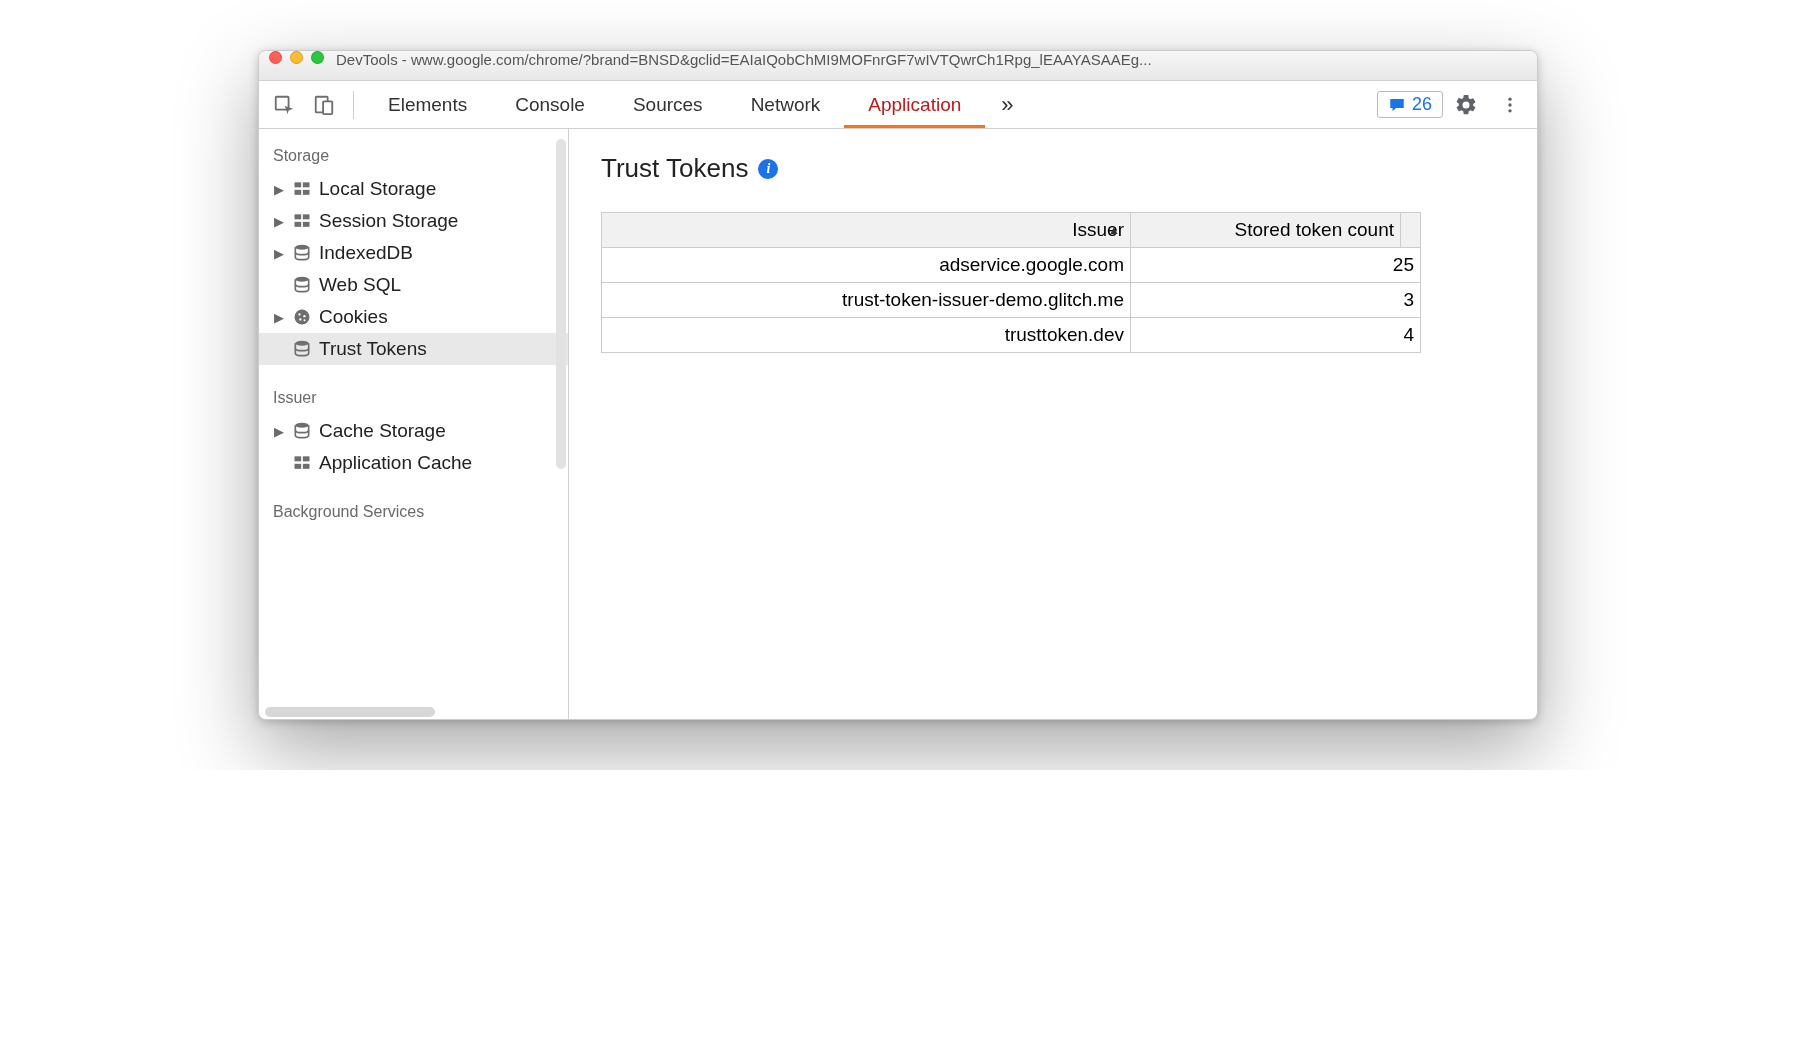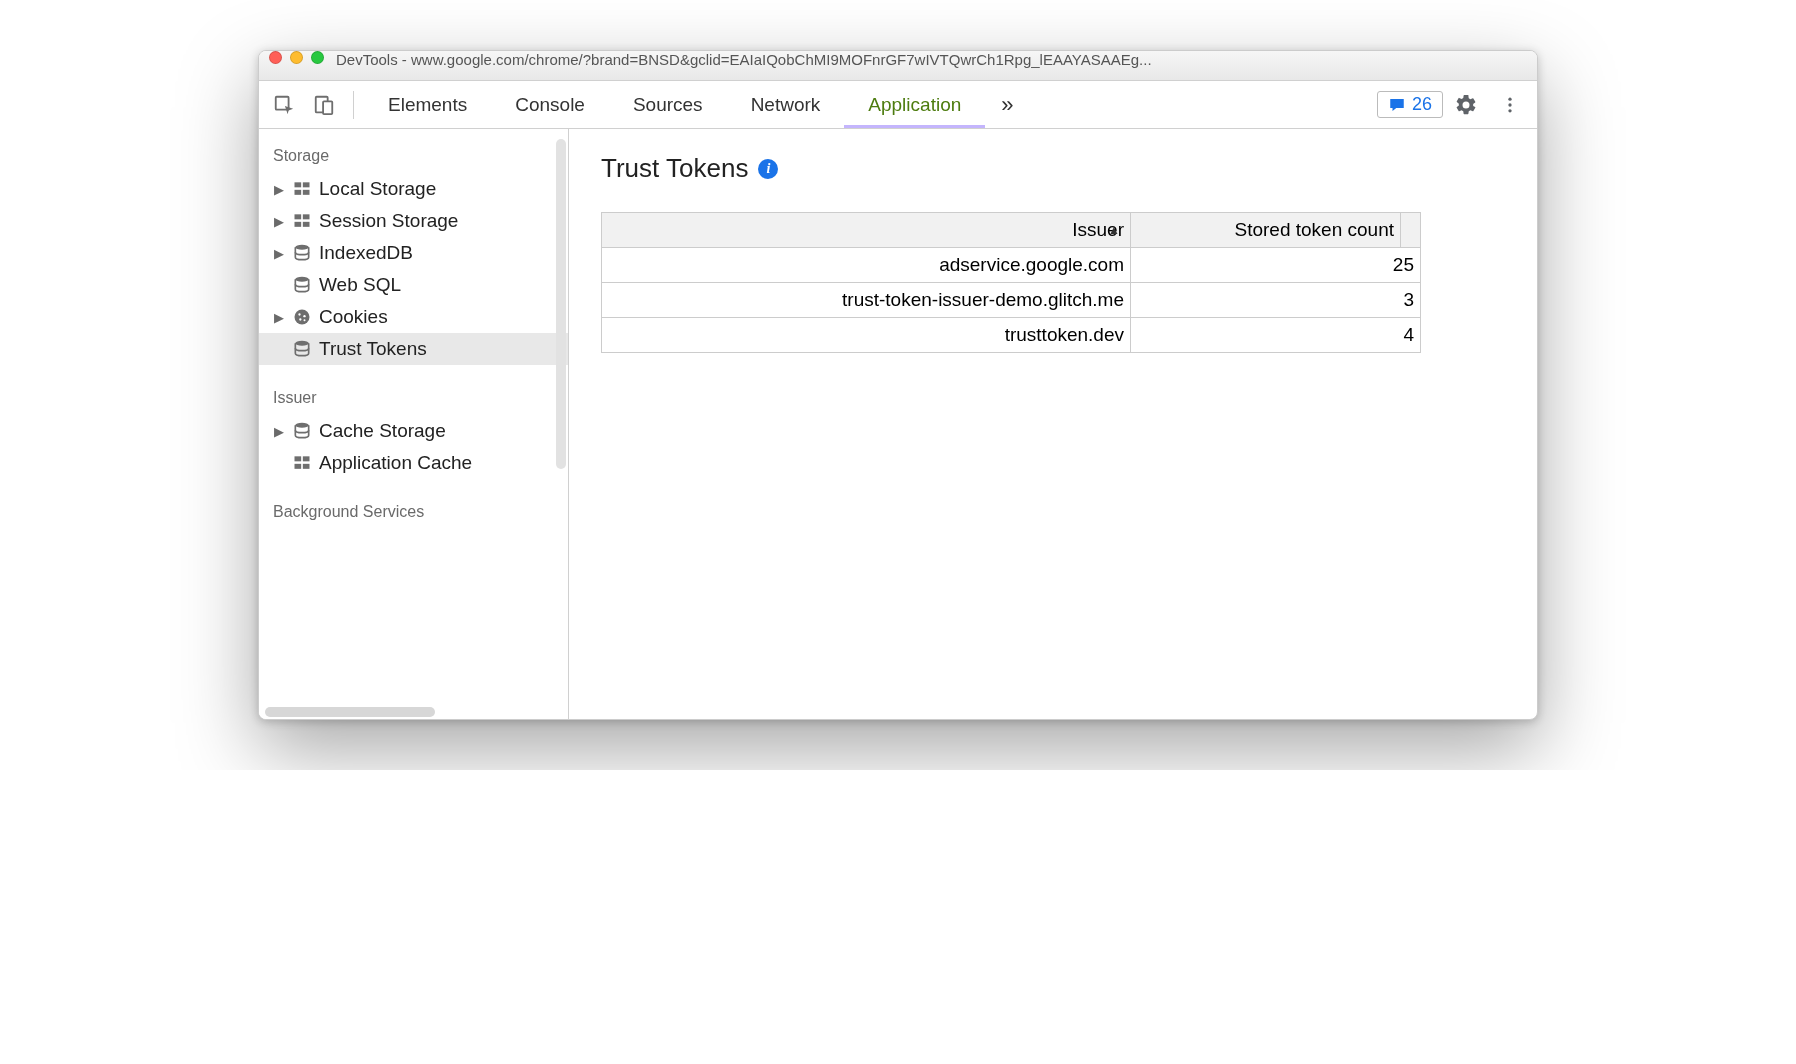--- a/index.html
+++ b/index.html
@@ -74,22 +74,22 @@
   }
   .tab {
     padding: 0 24px;
     display:flex;
     align-items:center;
     color:#333;
     cursor:pointer;
     height:100%;
   }
   .tab.active {
-    color:#4d7c0f;
-    border-bottom: 3px solid #c4b5fd;
+    color:#b91c1c;
+    border-bottom: 3px solid #f97316;
     padding-top:3px;
   }
   .more-tabs {
     width:40px; display:flex; align-items:center; justify-content:center;
     color:#333; font-size:22px;
   }
   .toolbar .spacer { flex:1; }
   .errors-badge {
     display:flex; align-items:center; gap:6px;
     border:1px solid #bbb; border-radius:3px;

